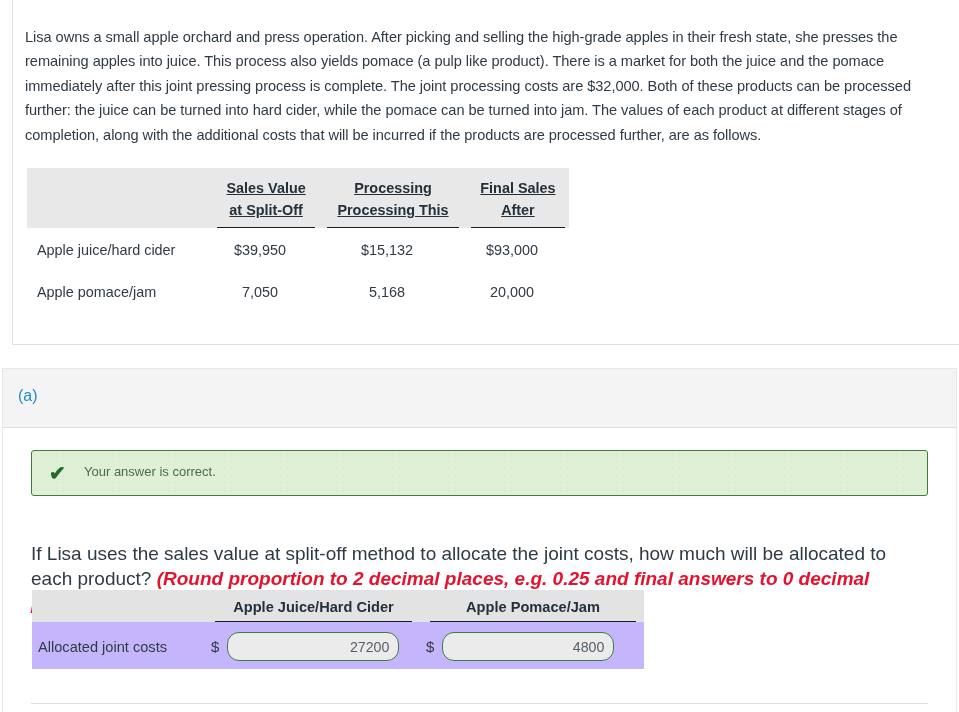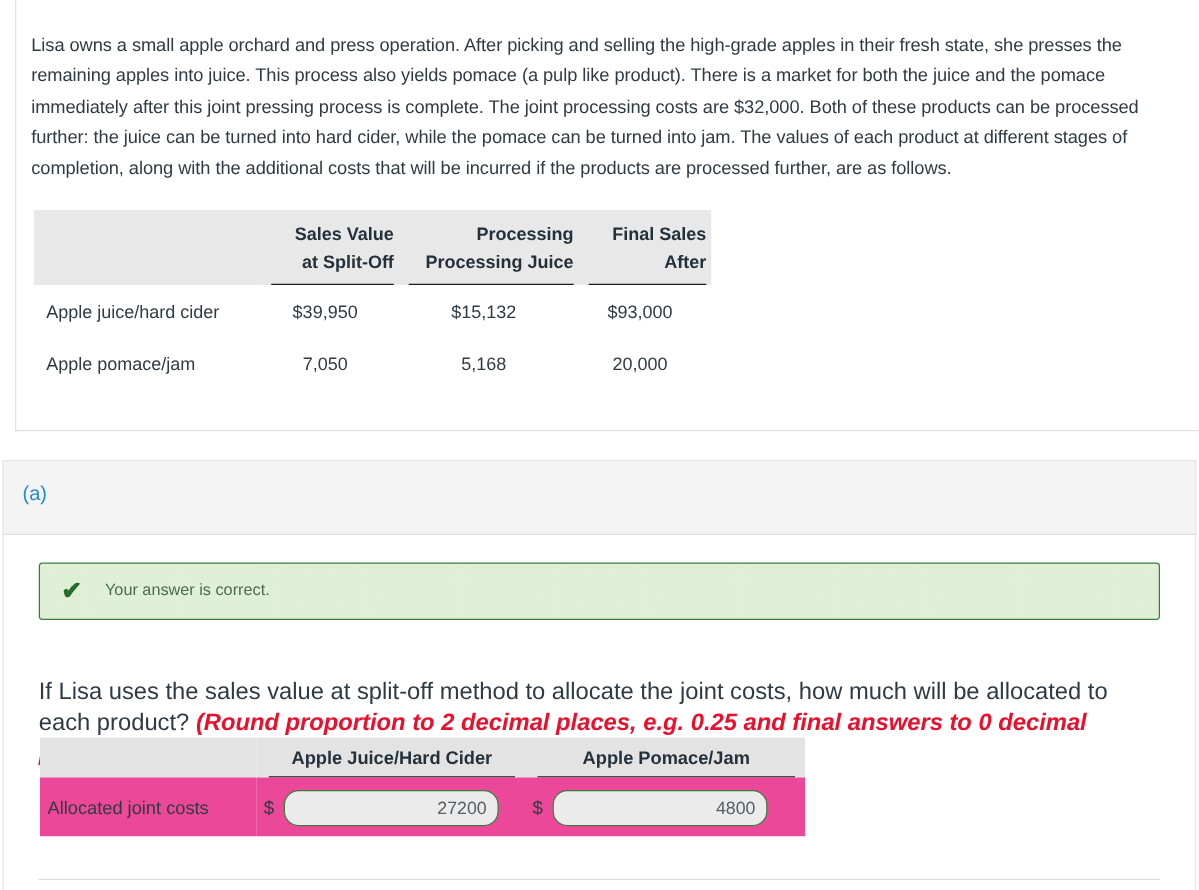--- a/index.html
+++ b/index.html
@@ -59,24 +59,25 @@
     vertical-align: bottom;
     line-height: 22px;
     font-size: 14.4px;
   }
   .data-table thead th.th-blank {
     width: 186px;
     height: 58px;
   }
   .data-table thead th .hdr-cell {
     display: block;
-    text-align: right;
+    text-align: center;
     padding: 9px 0 6px 0;
     border-bottom: 1.4px solid #1c1c1c;
     margin: 0 4px 0 8px;
+    text-decoration: underline;
   }
   .data-table thead th.col-1 { width: 112px; }
   .data-table thead th.col-2 { width: 146px; }
   .data-table thead th.col-3 { width: 108px; }
 
   .data-table tbody td {
     padding: 14px 0 12px 0;
     font-size: 14.4px;
     color: #2f3b44;
     background: #ffffff;
@@ -199,21 +200,21 @@
   .answer-table thead th.ac1 { width: 215px; }
   .answer-table thead th.ac2 { width: 224px; }
   .answer-table thead th .hdr-cell {
     display: block;
     text-align: center;
     padding: 7px 0 6px 0;
     border-bottom: 1.4px solid #1c1c1c;
     margin: 0 8px 0 10px;
   }
   .answer-table tbody td {
-    background: #ec4899;
+    background: #c4b5fd;
     padding: 10px 0 8px 0;
     vertical-align: middle;
   }
   .answer-table tbody td.row-label {
     padding-left: 6px;
     font-size: 14.6px;
     color: #2f3b44;
     white-space: nowrap;
   }
   .money-cell {
@@ -262,21 +263,21 @@
         <th class="th-blank"></th>
         <th class="col-1">
           <span class="hdr-cell">
             <span>Sales Value</span><br>
             <span>at Split-Off</span>
           </span>
         </th>
         <th class="col-2">
           <span class="hdr-cell">
             <span>Processing</span><br>
-            <span>Processing Juice</span>
+            <span>Processing This</span>
           </span>
         </th>
         <th class="col-3">
           <span class="hdr-cell">
             <span>Final Sales</span><br>
             <span>After</span>
           </span>
         </th>
       </tr>
     </thead>

